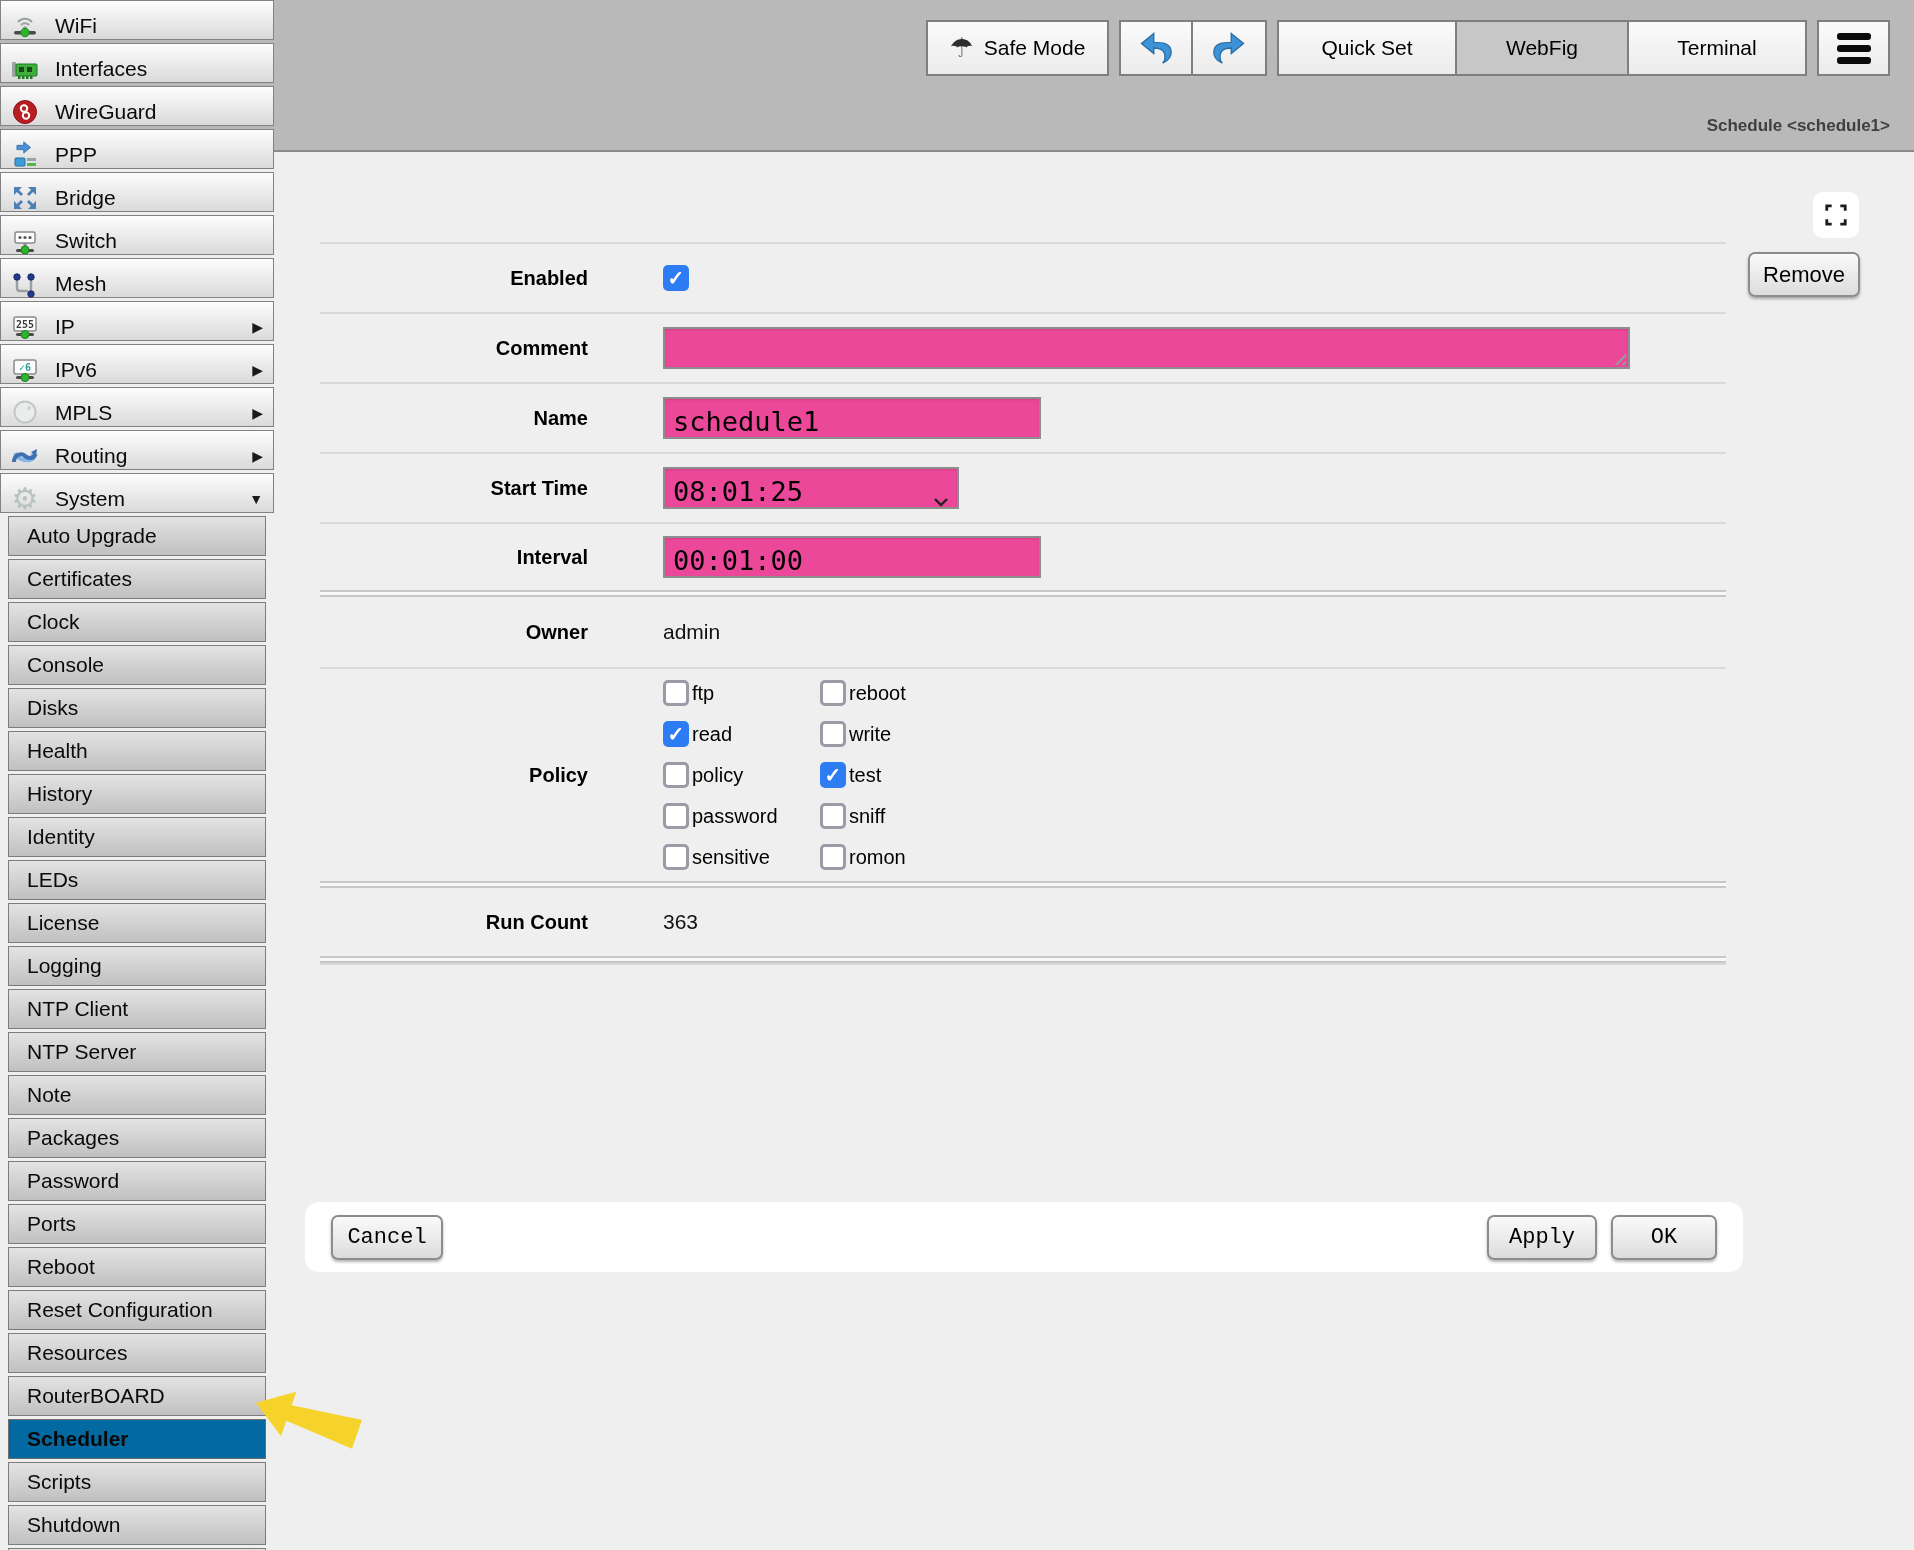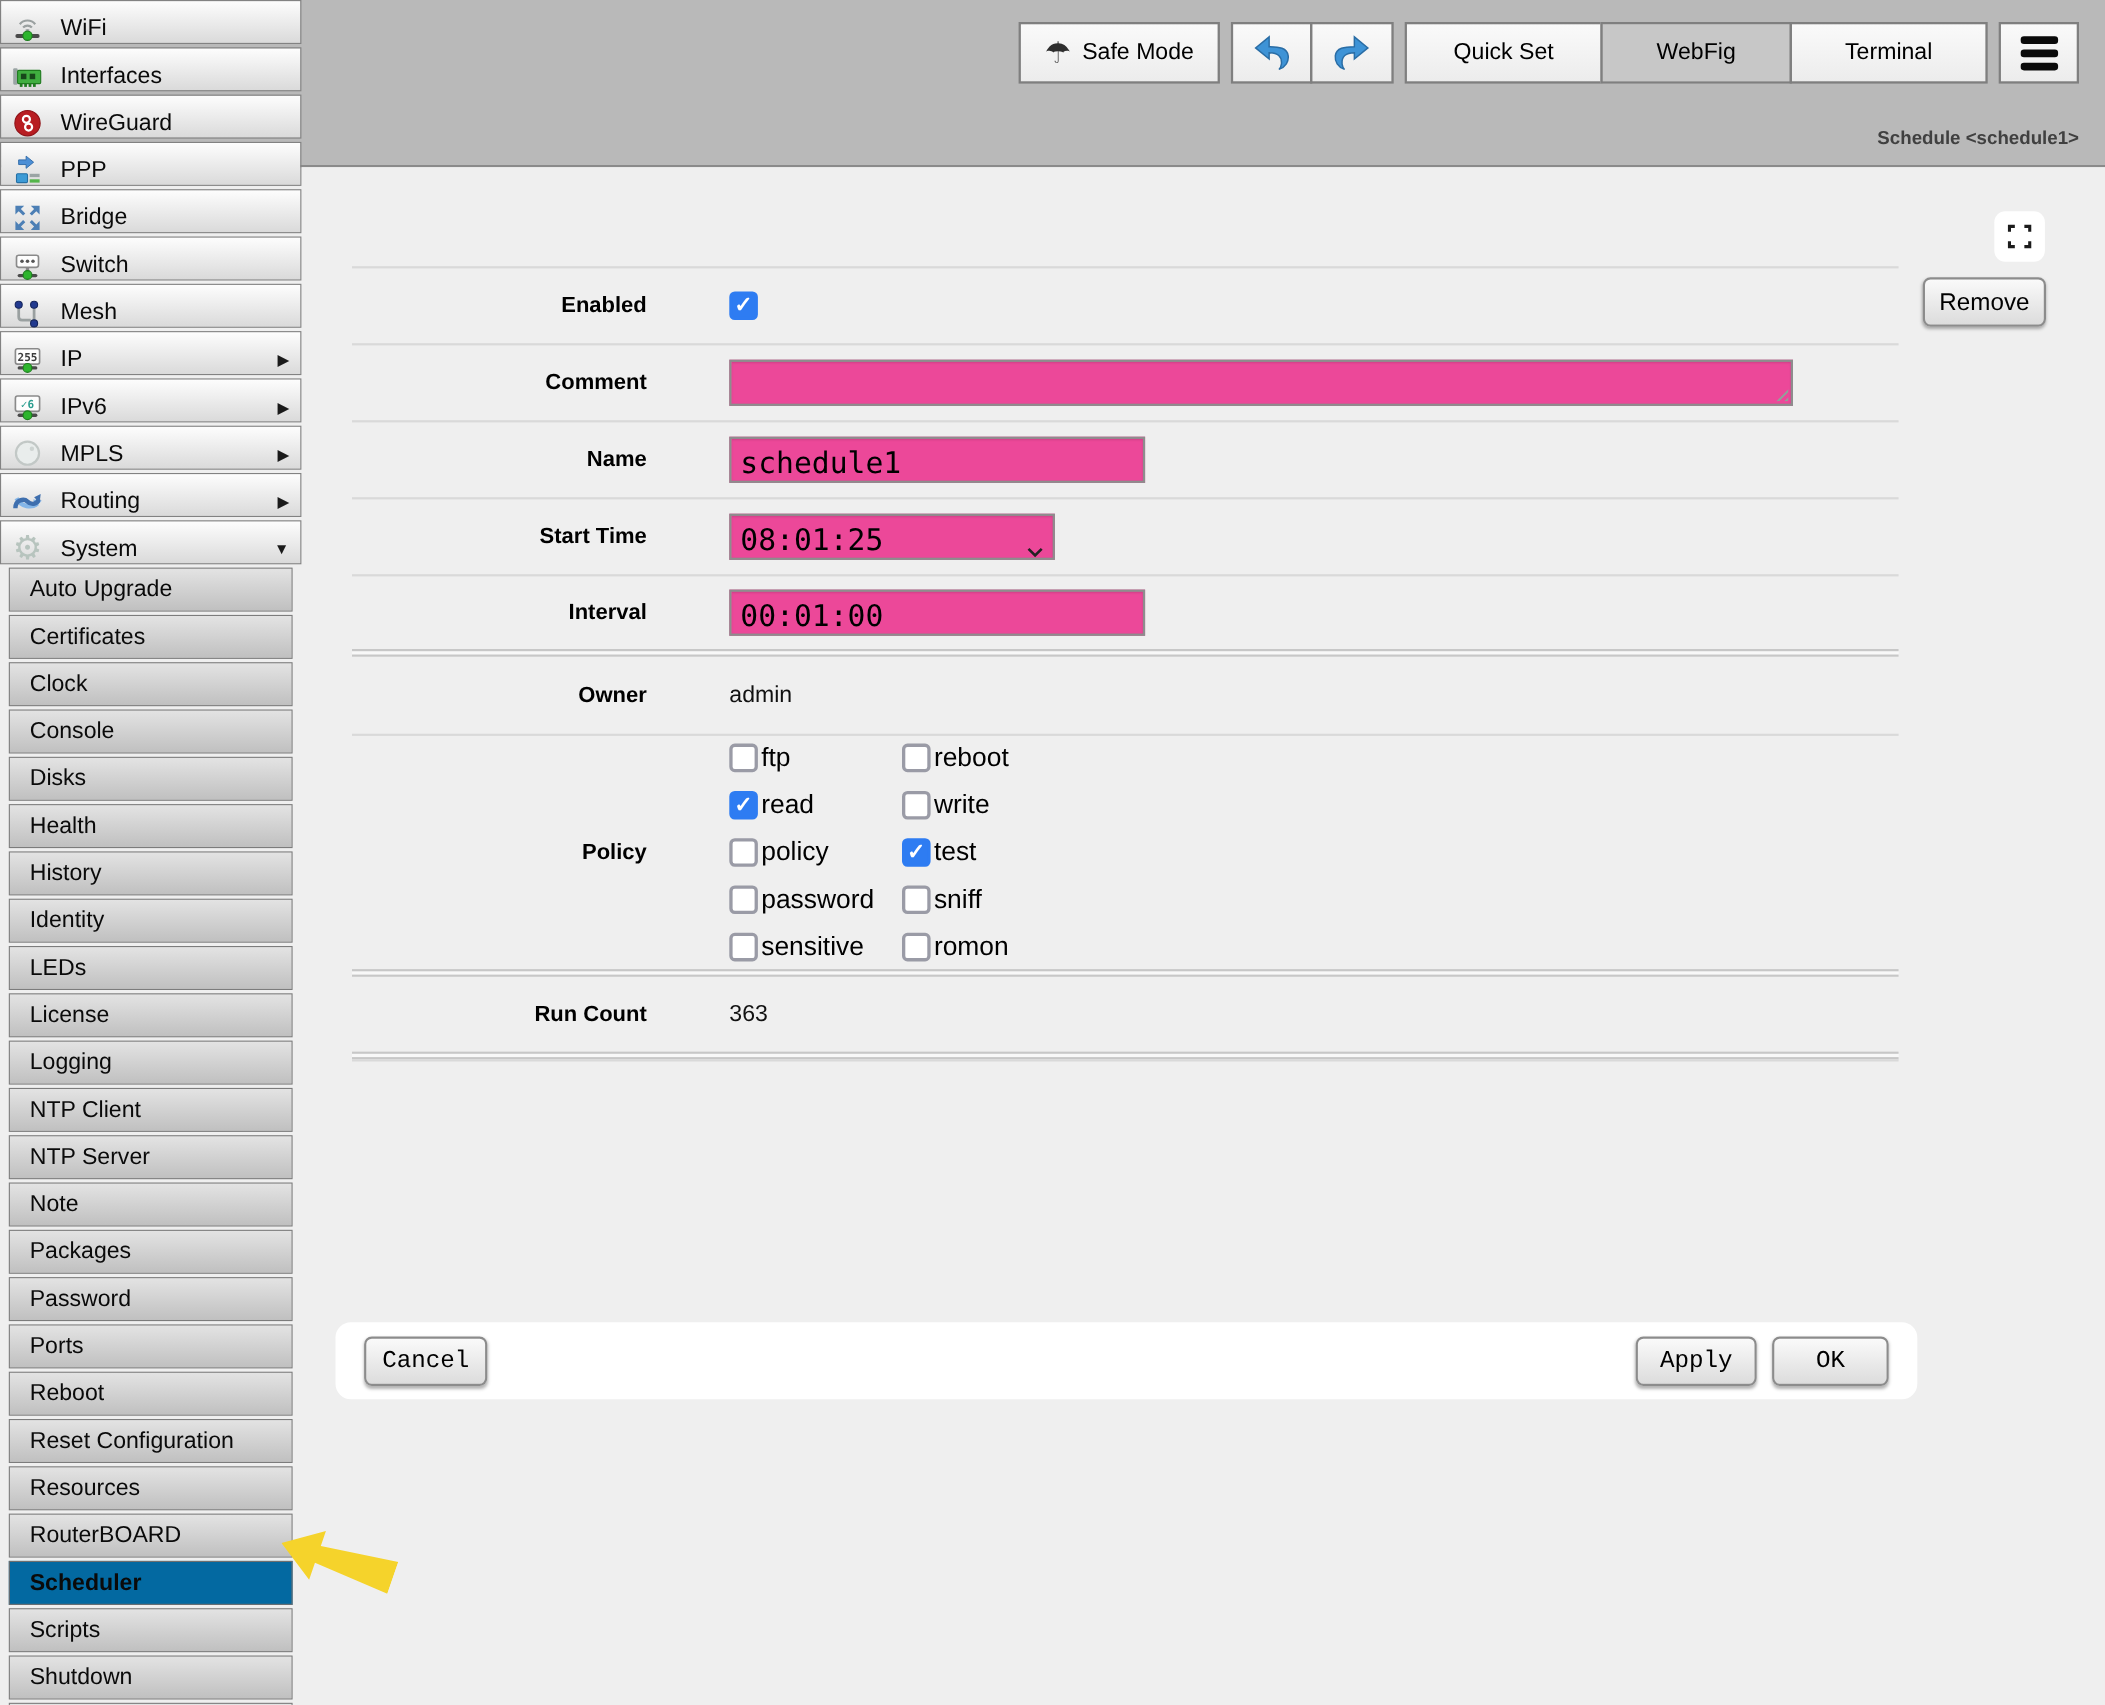--- a/index.html
+++ b/index.html
@@ -75,21 +75,21 @@
     box-shadow:inset 0 1px 2px rgba(0,0,0,.12);position:relative;
   }
   .chev{margin-left:auto;}
   .ta{font-size:26px;}
   .rsz{position:absolute;right:2px;bottom:2px;width:15px;height:15px;
     background:repeating-linear-gradient(135deg,transparent 0 3px,#999 3px 5px);
     clip-path:polygon(100% 0,100% 100%,0 100%);}
 
   .pgrid{display:grid;grid-template-columns:157px 220px;row-gap:15px;padding:10px 0;}
   .pitem{display:flex;align-items:center;cursor:pointer;}
-  .plab{font-size:24px;margin-left:3px;}
+  .plab{font-size:20px;margin-left:3px;}
 
   .actions{
     position:absolute;left:31px;top:1050px;width:1438px;height:70px;background:#fff;border-radius:14px;
     display:flex;align-items:center;padding:0 26px;font-family:Liberation Mono, monospace;
   }
   .actions .spacer{flex:1;}
   .actions .btn{min-width:106px;}
   .actions .btn + .btn{margin-left:14px;}
 
   .yarrow{position:absolute;left:253px;top:1396px;z-index:10;transform:rotate(19deg);}

